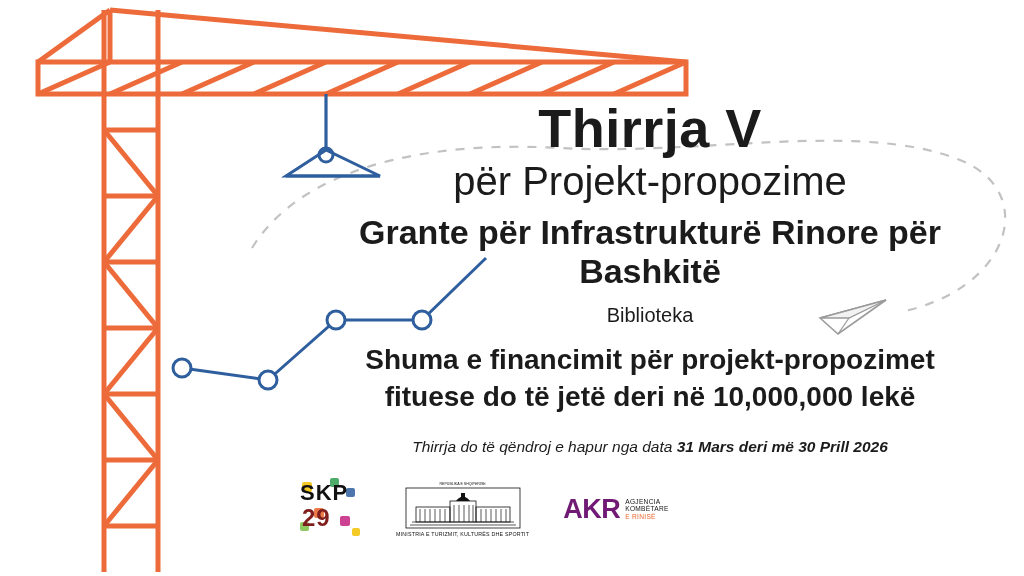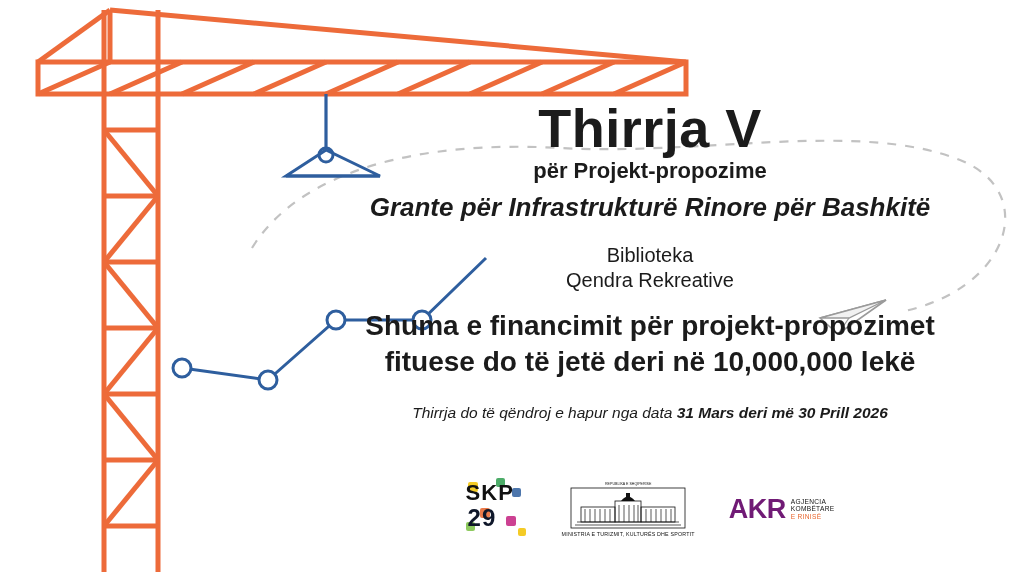--- a/index.html
+++ b/index.html
@@ -39,31 +39,30 @@
     text-align: center;
   }
   .title {
     font-size: 54px;
     font-weight: bold;
     letter-spacing: 0.5px;
     line-height: 1.05;
     margin: 0 0 2px 0;
   }
   .subtitle {
-    font-size: 22px;
-    font-weight: bold;
+    font-size: 40px;
+    font-weight: normal;
     line-height: 1.1;
     margin: 0 0 10px 0;
   }
   .headline {
-    font-size: 26px;
+    font-size: 34px;
     font-weight: bold;
     line-height: 1.15;
-    margin: 0 0 20px 0;
-    font-style: italic;
+    margin: 0 0 12px 0;
   }
   .list {
     font-size: 20px;
     font-weight: normal;
     line-height: 1.28;
     margin: 0 0 14px 0;
   }
   .list div {
     white-space: nowrap;
   }
@@ -84,21 +83,21 @@
   }
 
   
   .logos {
     position: absolute;
     left: 300px;
     top: 478px;
     width: 700px;
     display: flex;
     align-items: center;
-    justify-content: center;
+    justify-content: flex-start;
     gap: 34px;
   }
   .logo {
     display: flex;
     align-items: center;
   }
   .logo-skp { position: relative; width: 62px; height: 62px; }
   .logo-skp .skp-text {
     position: absolute;
     left: 0; top: 2px;
@@ -106,21 +105,21 @@
     font-weight: bold;
     letter-spacing: 1px;
     color: #111;
   }
   .logo-skp .skp-year {
     position: absolute;
     left: 2px; top: 26px;
     font-size: 24px;
     font-weight: bold;
     letter-spacing: 1px;
-    color: #0f172a;
+    color: #7f1d1d;
   }
   .logo-skp .blob {
     position: absolute;
     border-radius: 2px;
     opacity: 0.85;
   }
 
   .logo-min { display: flex; flex-direction: column; align-items: center; }
   .logo-min .min-caption {
     font-size: 5.3px;
@@ -224,21 +223,20 @@
       <circle cx="422" cy="320" r="9" fill="#ffffff" stroke="#2E5E9E" stroke-width="3"></circle>
     </g>
   </svg>
 
   <div class="textblock">
     <h1 class="title">Thirrja V</h1>
     <div class="subtitle">për Projekt-propozime</div>
     <div class="headline">Grante për Infrastrukturë Rinore për Bashkitë</div>
     <div class="list">
       <div>Biblioteka</div>
-      <div>Qendra Rekreative</div>
     </div>
     <div class="amount">
       <div>Shuma e financimit për projekt-propozimet</div>
       <div>fituese do të jetë deri në 10,000,000 lekë</div>
     </div>
     <div class="deadline">
       <span>Thirrja do të qëndroj e hapur nga data </span><b>31 Mars deri më 30 Prill 2026</b>
     </div>
   </div>
 

